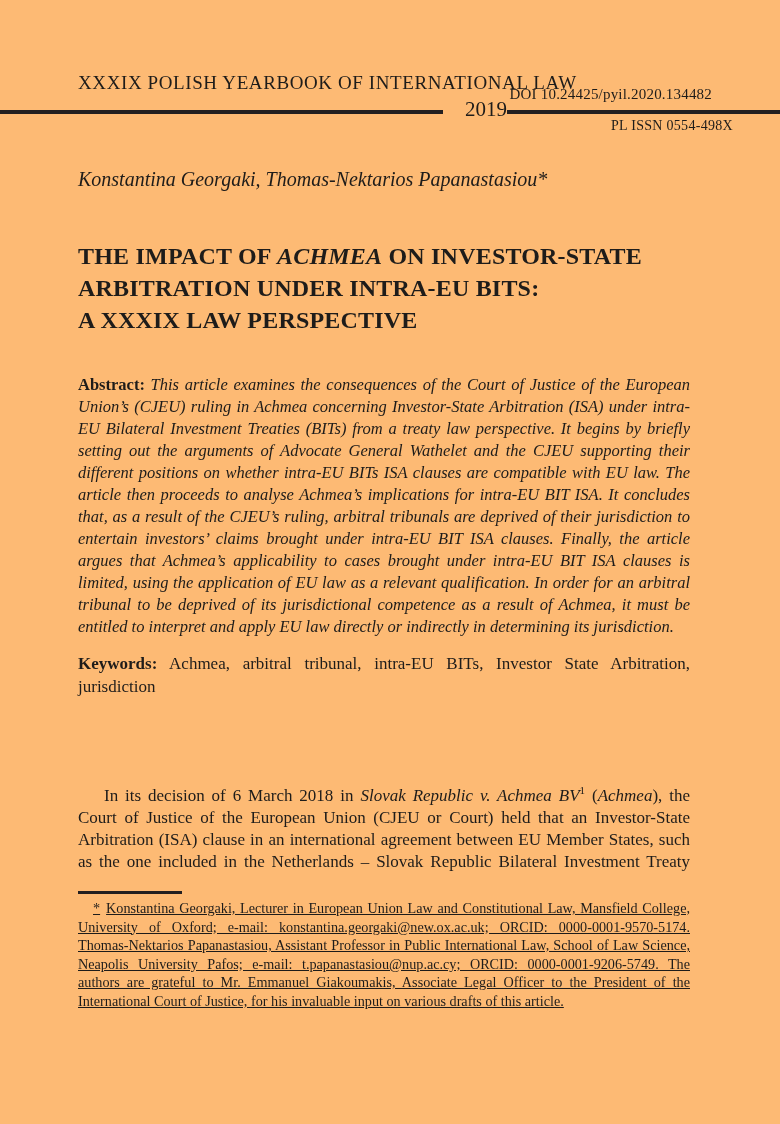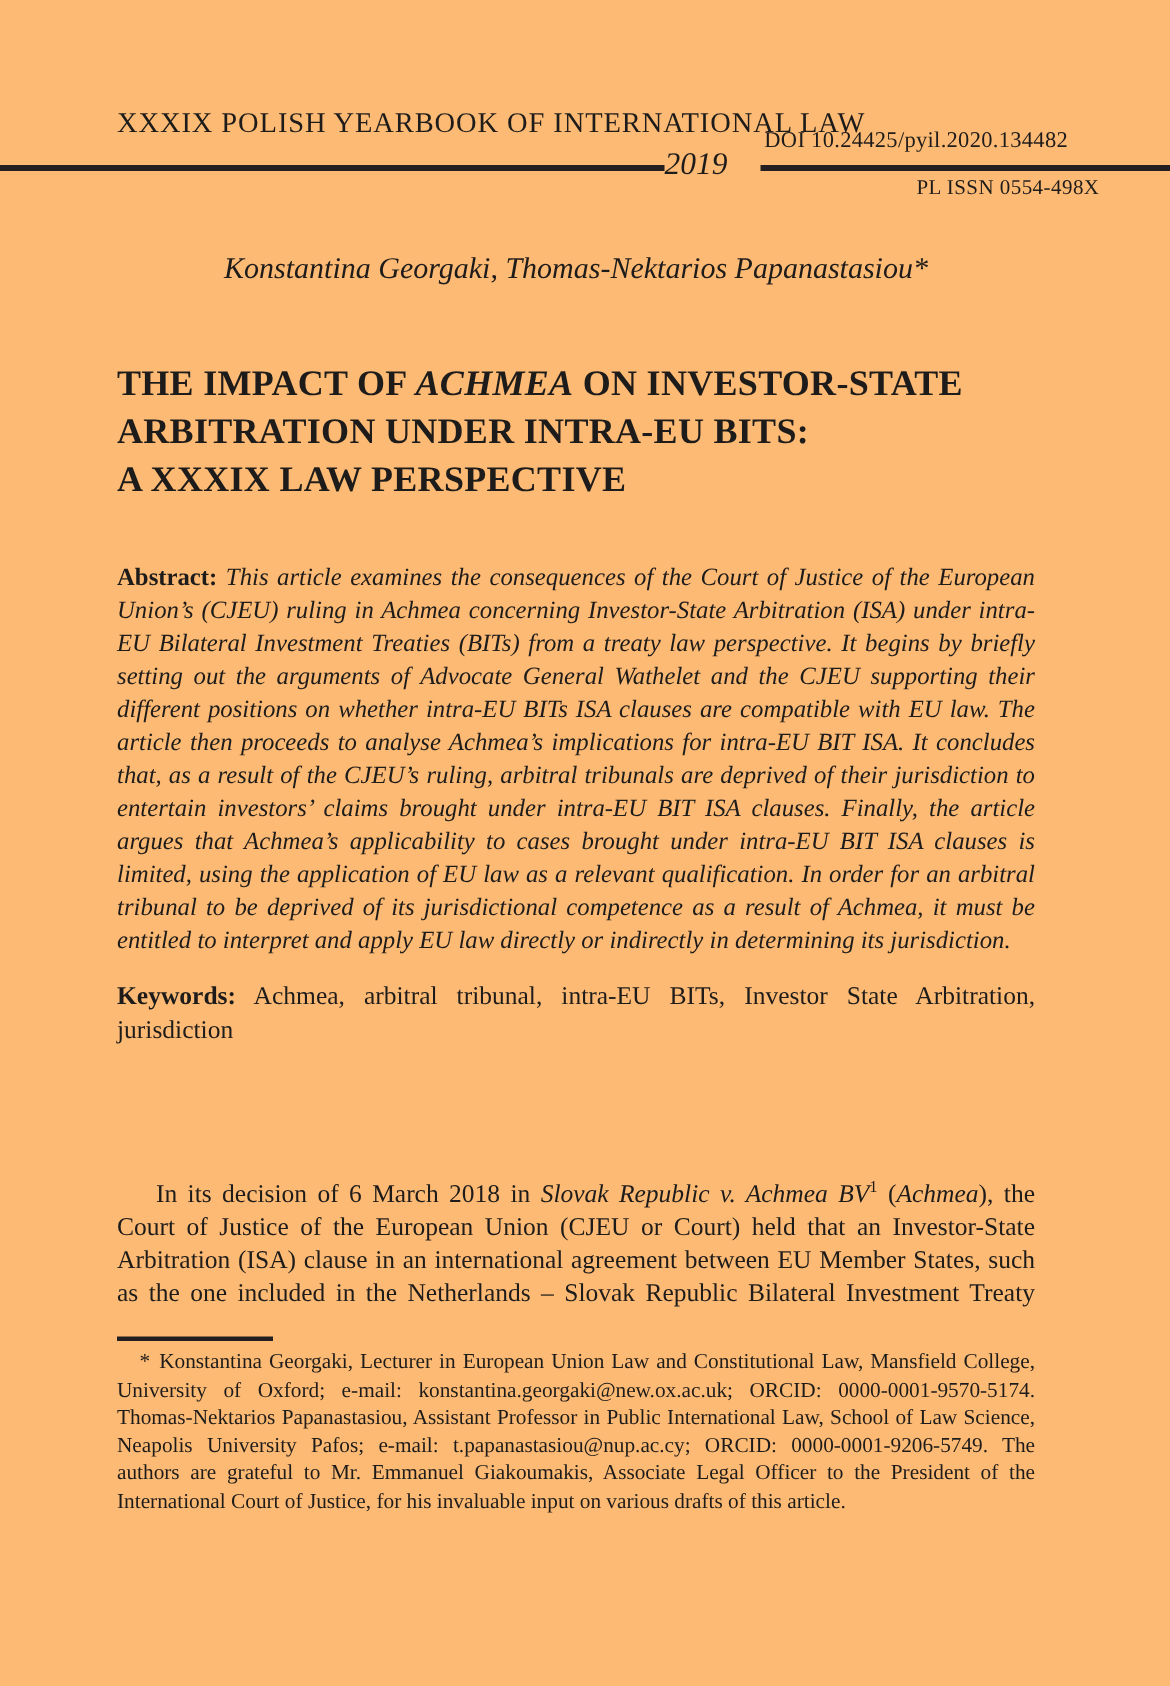--- a/index.html
+++ b/index.html
@@ -22,32 +22,32 @@
   }
   .doi {
     top: 86px; right: 68px;
     font-size: 15px; letter-spacing: 0.2px;
     white-space: nowrap;
   }
   .rule-left  { top: 110px; left: 0;  width: 443px; height: 4px; background: #231f20; }
   .rule-right { top: 110px; left: 507px; right: 0; height: 4px; background: #231f20; }
   .year {
     top: 97px; left: 443px; width: 64px;
-    text-align: left; font-size: 21px; font-style: italic;
+    text-align: right; font-size: 21px;
   }
   .issn {
     top: 118px; right: 47px;
     font-size: 14px; letter-spacing: 0.3px;
     white-space: nowrap;
   }
 
   
   .authors {
     top: 168px; left: 78px; width: 612px;
-    text-align: center; font-style: italic; font-size: 20px;
+    font-style: italic; font-size: 20px;
   }
   .title {
     top: 240px; left: 78px; width: 612px; margin: 0;
     text-align: left; font-weight: bold; font-size: 24px; line-height: 32px;
     letter-spacing: 0.2px;
   }
   .title em { font-style: italic; }
 
   .abstract {
     top: 374px; left: 78px; width: 612px; margin: 0;
@@ -73,21 +73,21 @@
     text-align: justify; text-align-last: justify;
     text-indent: 26px;
   }
   .body-para em { font-style: italic; }
   .body-para sup { font-size: 11px; line-height: 0; }
 
   
   .fn-rule { top: 891px; left: 78px; width: 104px; height: 3px; background: #231f20; }
   .footnotes {
     top: 899px; left: 78px; width: 612px;
-    font-size: 14.2px; line-height: 18.6px; text-align: justify;
+    font-size: 14.2px; line-height: 18.6px; text-align: justify; text-decoration: underline;
   }
   .footnotes p { margin: 0; text-indent: 15px; }
   .footnotes em { font-style: italic; }
   .footnotes sup { font-size: 9.5px; line-height: 0; }
   .fn-marker { padding-right: 6px; }
 </style>
 </head>
 <body>
 
 <div class="page">

